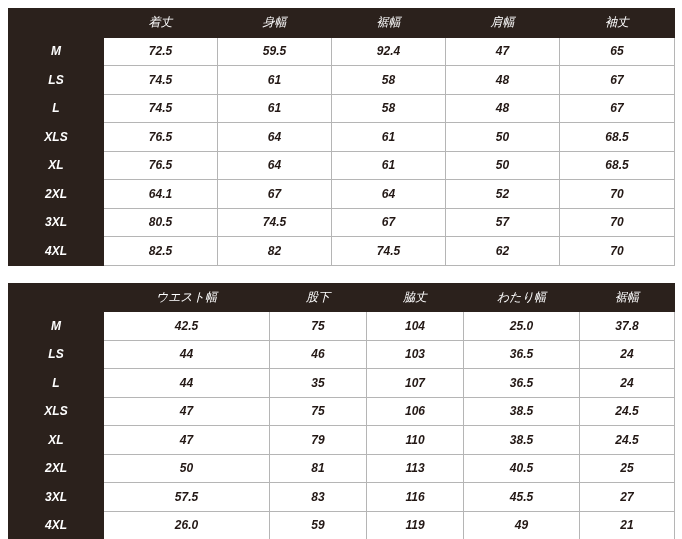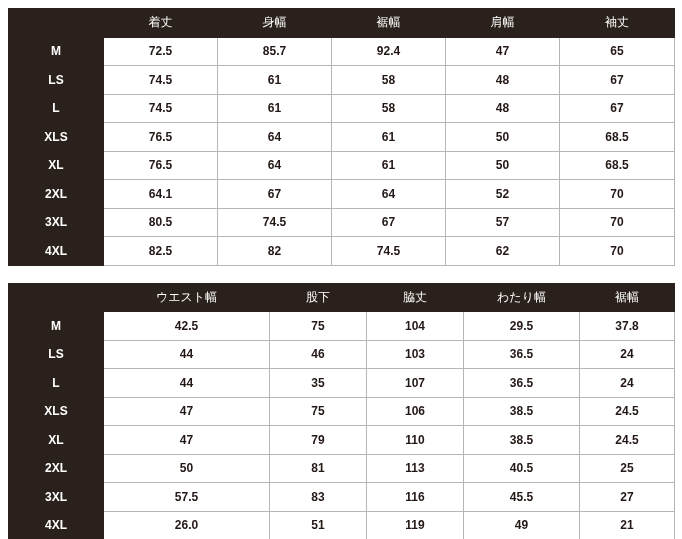--- a/index.html
+++ b/index.html
@@ -56,20 +56,21 @@
     color: #ffffff;
     font-size: 12px;
     font-weight: bold;
     border: 1px solid #2b211c;
   }
   .spacer {
     height: 17px;
   }
   .table-wrap {
     width: 666px;
+    font-style: italic;
   }
 </style>
 </head>
 <body>
 
 <div class="page">
 
   <div class="table-wrap">
     <table class="size-table">
       <colgroup>
@@ -87,21 +88,21 @@
           <th>身幅</th>
           <th>裾幅</th>
           <th>肩幅</th>
           <th>袖丈</th>
         </tr>
       </thead>
       <tbody>
         <tr>
           <th class="row-label">M</th>
           <td>72.5</td>
-          <td>85.7</td>
+          <td>59.5</td>
           <td>92.4</td>
           <td>47</td>
           <td>65</td>
         </tr>
         <tr>
           <th class="row-label">LS</th>
           <td>74.5</td>
           <td>61</td>
           <td>58</td>
           <td>48</td>
@@ -180,21 +181,21 @@
           <th>わたり幅</th>
           <th>裾幅</th>
         </tr>
       </thead>
       <tbody>
         <tr>
           <th class="row-label">M</th>
           <td>42.5</td>
           <td>75</td>
           <td>104</td>
-          <td>29.5</td>
+          <td>25.0</td>
           <td>37.8</td>
         </tr>
         <tr>
           <th class="row-label">LS</th>
           <td>44</td>
           <td>46</td>
           <td>103</td>
           <td>36.5</td>
           <td>24</td>
         </tr>
@@ -234,21 +235,21 @@
           <th class="row-label">3XL</th>
           <td>57.5</td>
           <td>83</td>
           <td>116</td>
           <td>45.5</td>
           <td>27</td>
         </tr>
         <tr>
           <th class="row-label">4XL</th>
           <td>26.0</td>
-          <td>51</td>
+          <td>59</td>
           <td>119</td>
           <td>49</td>
           <td>21</td>
         </tr>
       </tbody>
     </table>
   </div>
 
 </div>
 

